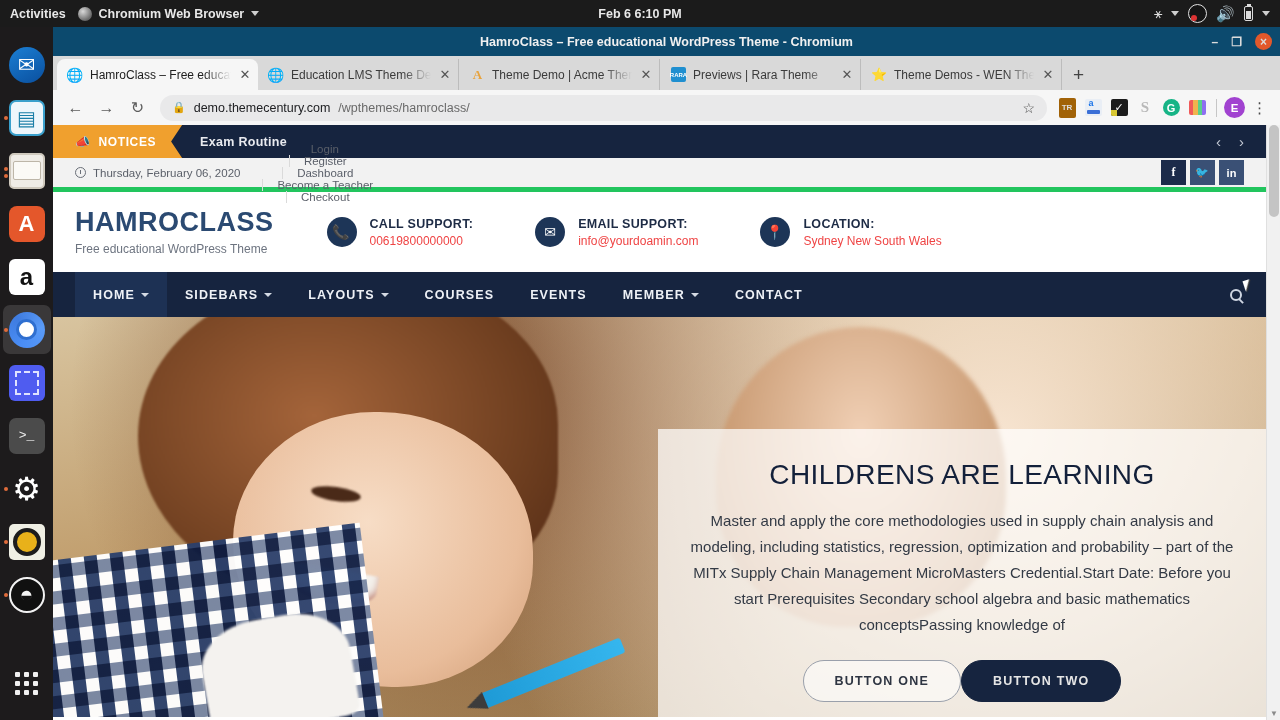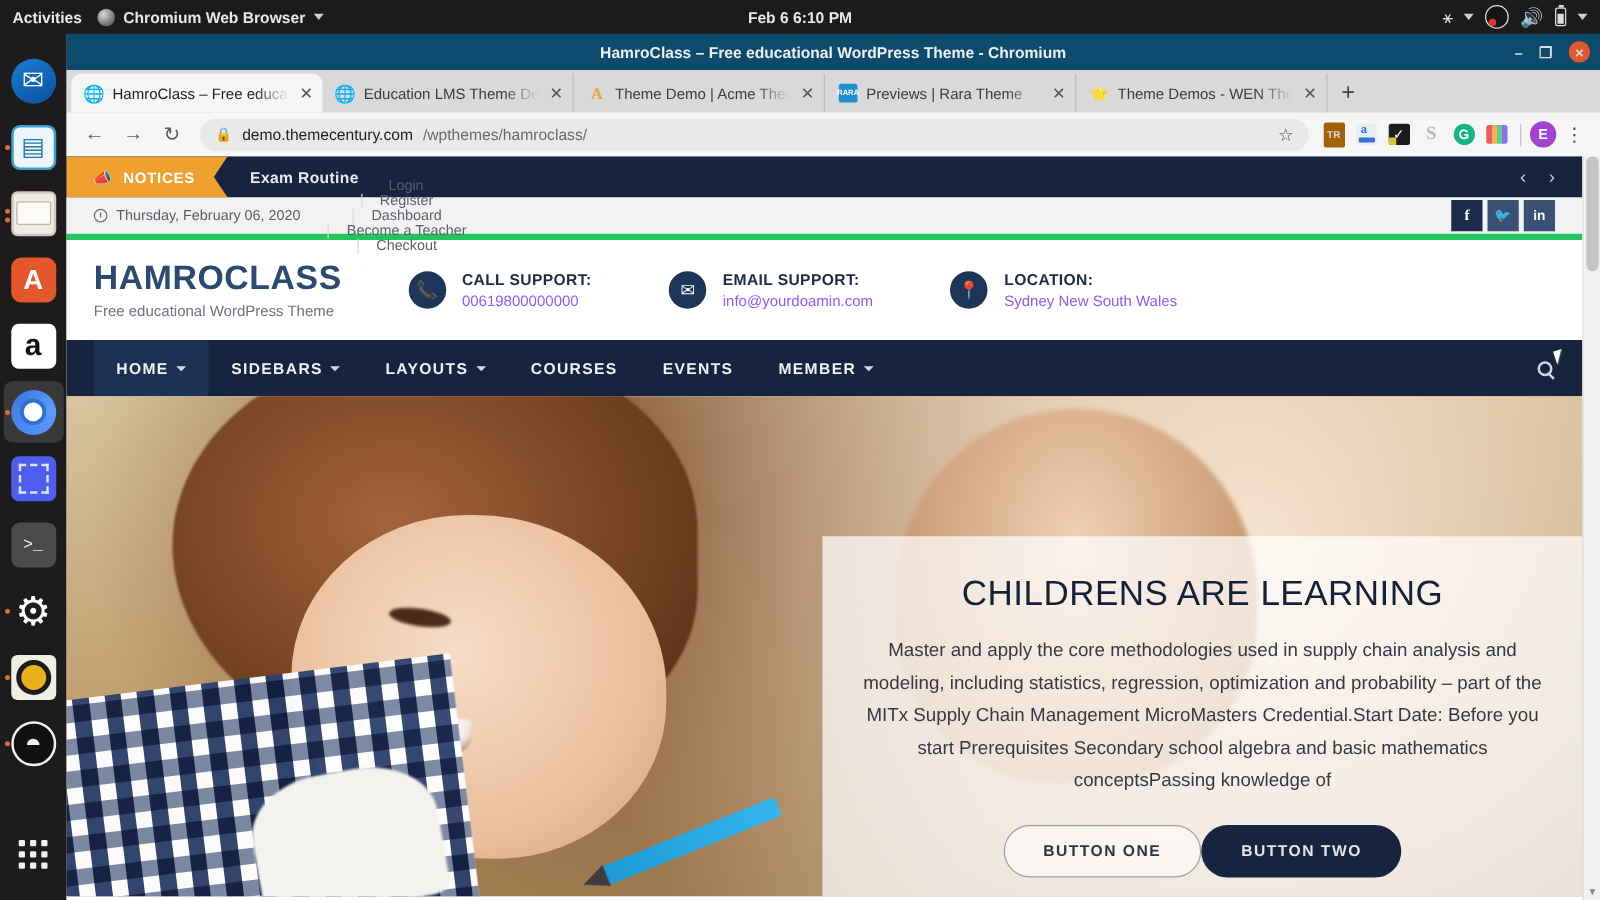--- a/index.html
+++ b/index.html
@@ -287,21 +287,21 @@
   }
   .logo-sub { font-size: 12px; color: #6d7480; margin-top: 5px; }
   .contacts { display: flex; margin-left: 53px; gap: 62px; }
   .contact { display: flex; align-items: center; gap: 13px; }
   .c-ic {
     width: 30px; height: 30px; border-radius: 50%; background: #1d3557;
     color: #fff; display: flex; align-items: center; justify-content: center;
     font-size: 14px; flex: 0 0 30px;
   }
   .c-lab { font-size: 12.5px; font-weight: 700; color: #1d2b45; letter-spacing: .3px; }
-  .c-val { font-size: 12px; color: #8b5cf6; margin-top: 3px; }
+  .c-val { font-size: 12px; color: #ef4444; margin-top: 3px; }
 
   
   .mainnav {
     height: 45px; background: #16243f; display: flex; align-items: stretch;
     padding-left: 22px;
   }
   .nav-item {
     display: flex; align-items: center; gap: 6px; padding: 0 18px;
     color: #eef1f6; font-size: 12.5px; font-weight: 700; letter-spacing: 1.1px;
   }
@@ -656,20 +656,23 @@
         <div class="nav-item">
           <span>COURSES</span>
         </div>
         <div class="nav-item">
           <span>EVENTS</span>
         </div>
         <div class="nav-item">
           <span>MEMBER</span>
           <span class="chev"></span>
         </div>
+        <div class="nav-item">
+          <span>CONTACT</span>
+        </div>
         <div class="nav-search">
           <span class="mag"></span>
           <span class="cursor-arrow"></span>
         </div>
       </div>
 
       <div class="hero">
         <div class="hero-photo">
           <div class="hp-bg"></div>
           <div class="hp-child2"></div>

